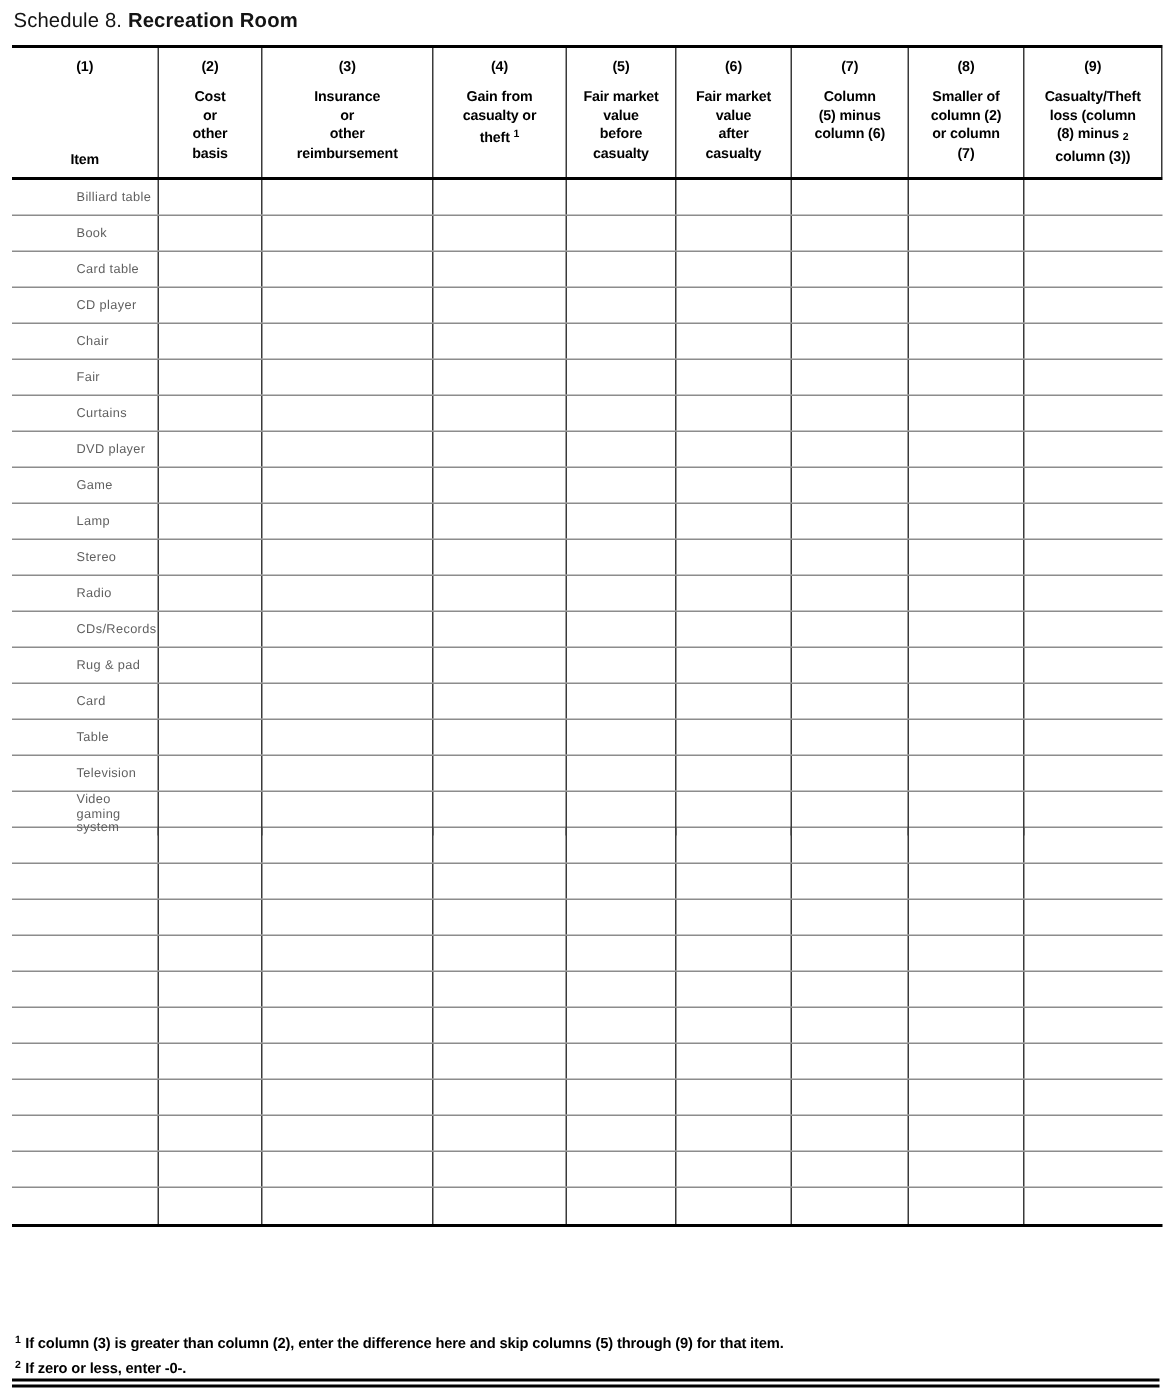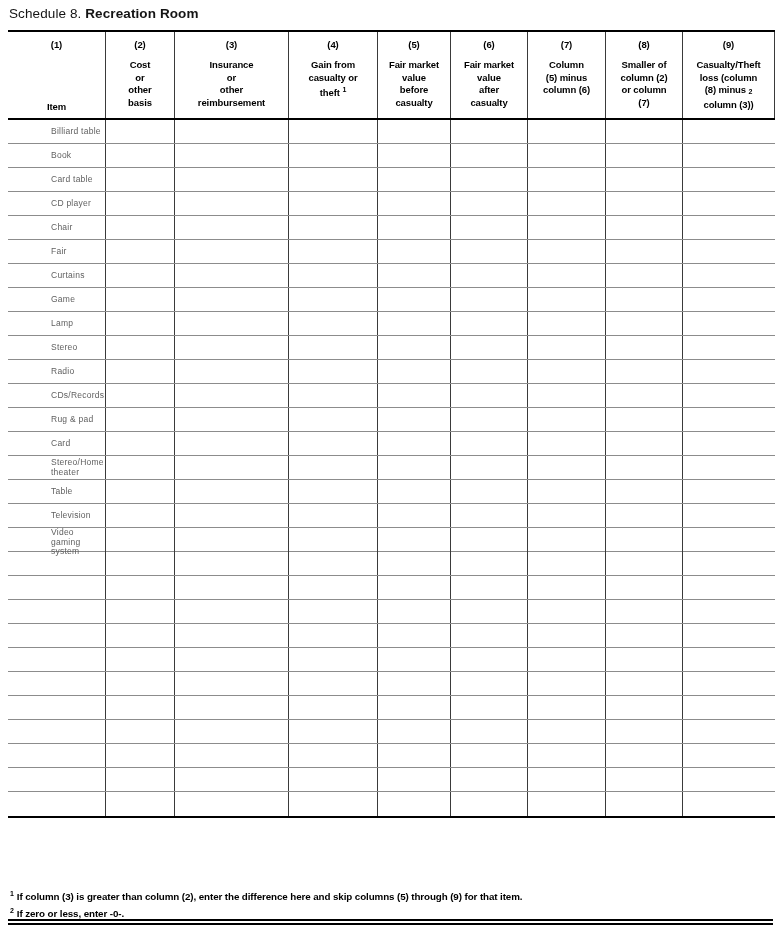--- a/index.html
+++ b/index.html
@@ -187,20 +187,31 @@
           <div class="cell"></div>
           <div class="cell"></div>
           <div class="cell"></div>
           <div class="cell"></div>
           <div class="cell"></div>
           <div class="cell"></div>
           <div class="cell"></div>
           <div class="cell"></div>
         </div>
         <div class="trow grid9">
+          <div class="cell label">DVD player</div>
+          <div class="cell"></div>
+          <div class="cell"></div>
+          <div class="cell"></div>
+          <div class="cell"></div>
+          <div class="cell"></div>
+          <div class="cell"></div>
+          <div class="cell"></div>
+          <div class="cell"></div>
+        </div>
+        <div class="trow grid9">
           <div class="cell label">Game</div>
           <div class="cell"></div>
           <div class="cell"></div>
           <div class="cell"></div>
           <div class="cell"></div>
           <div class="cell"></div>
           <div class="cell"></div>
           <div class="cell"></div>
           <div class="cell"></div>
         </div>
@@ -254,32 +265,20 @@
           <div class="cell"></div>
           <div class="cell"></div>
           <div class="cell"></div>
           <div class="cell"></div>
           <div class="cell"></div>
           <div class="cell"></div>
           <div class="cell"></div>
         </div>
         <div class="trow grid9">
           <div class="cell label">Card</div>
-          <div class="cell"></div>
-          <div class="cell"></div>
-          <div class="cell"></div>
-          <div class="cell"></div>
-          <div class="cell"></div>
-          <div class="cell"></div>
-          <div class="cell"></div>
-          <div class="cell"></div>
-        </div>
-        <div class="trow grid9">
-          <div class="cell label">Stereo/Home
-theater</div>
           <div class="cell"></div>
           <div class="cell"></div>
           <div class="cell"></div>
           <div class="cell"></div>
           <div class="cell"></div>
           <div class="cell"></div>
           <div class="cell"></div>
           <div class="cell"></div>
         </div>
         <div class="trow grid9">

